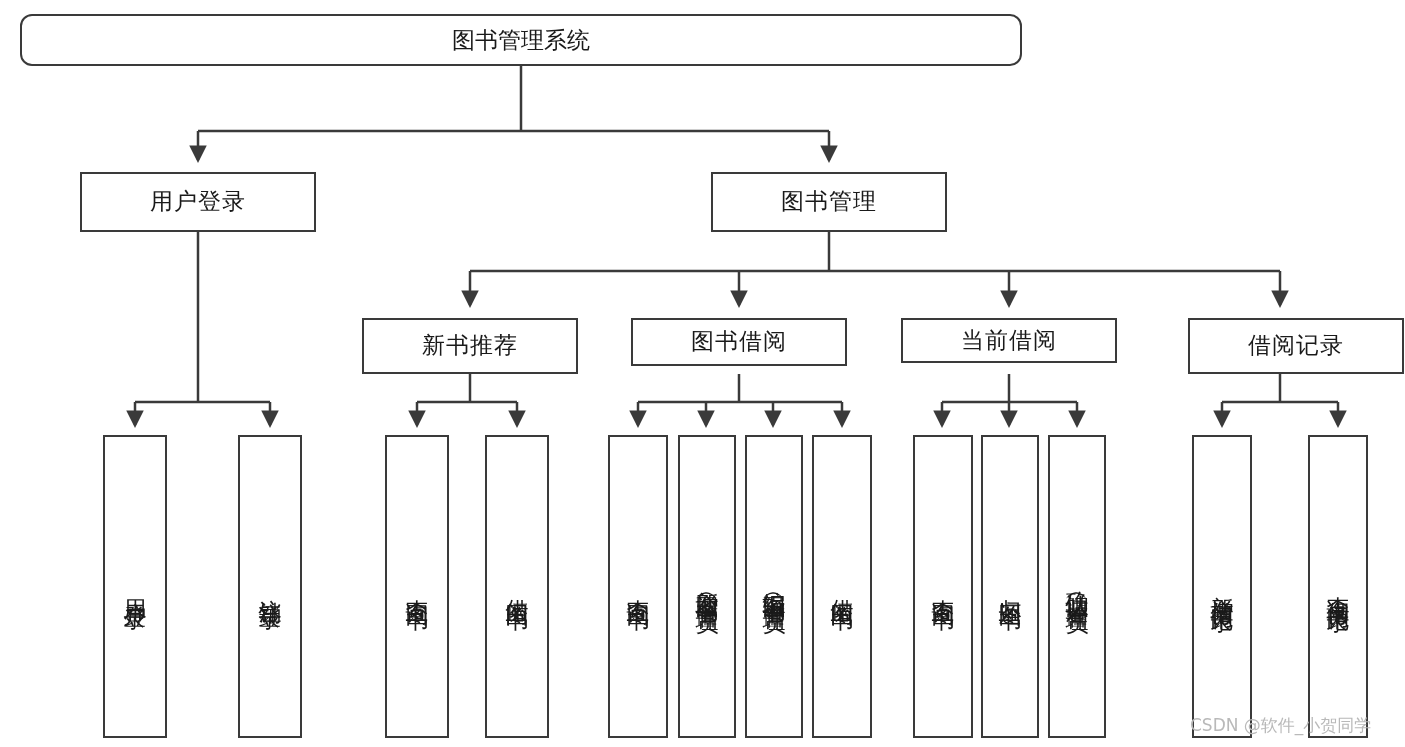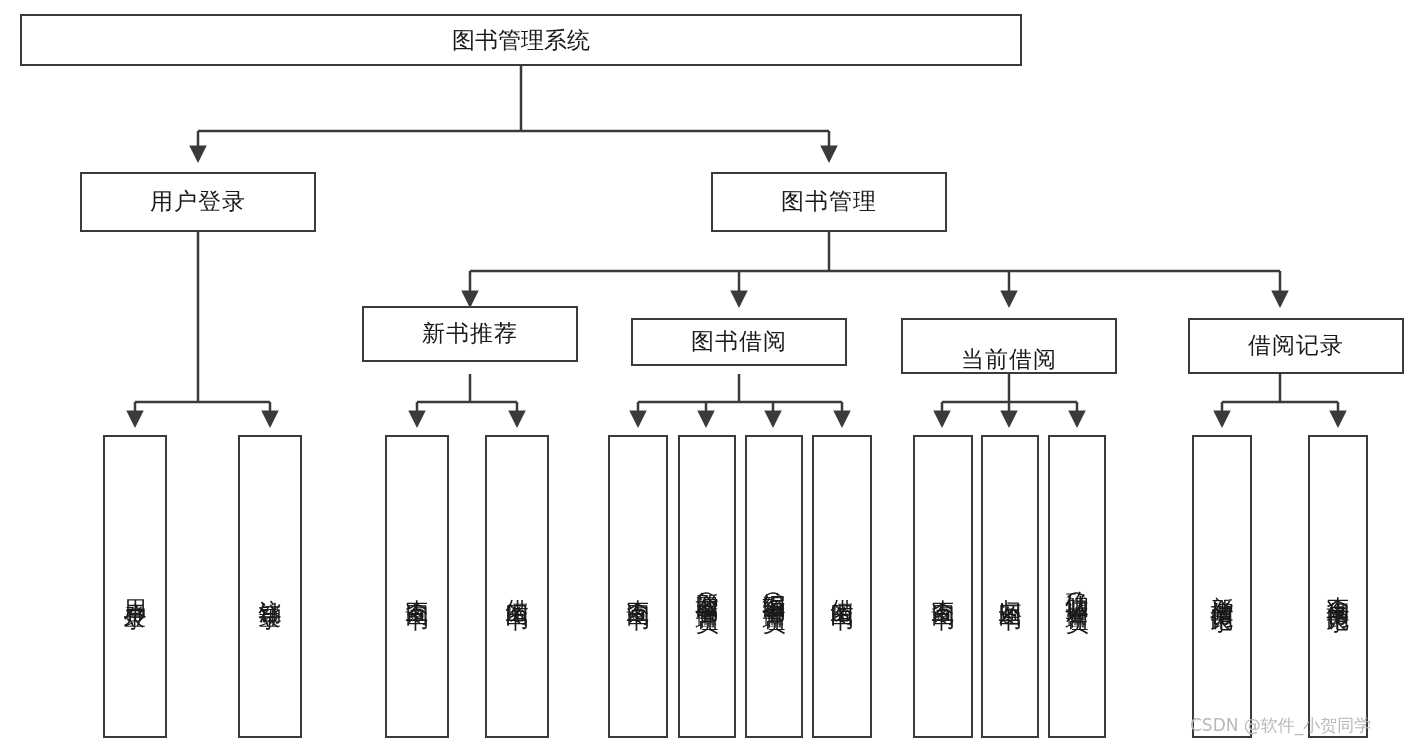--- a/index.html
+++ b/index.html
@@ -30,21 +30,21 @@
     display: flex;
     align-items: center;
     justify-content: center;
     color: #1a1a1a;
   }
   .node-h {
     font-size: 23px;
     letter-spacing: 1px;
     line-height: 1.1;
   }
-  .node-root { font-size: 23px; }
+  .node-root { font-size: 23px; border-radius: 12px; }
   .node-leaf {
     font-size: 23px;
     align-items: flex-start;
     justify-content: center;
     padding-top: 0;
   }
   .vtext {
     writing-mode: vertical-rl;
     text-orientation: upright;
     letter-spacing: 3px;
@@ -126,27 +126,27 @@
     <span>图书管理系统</span>
   </div>
 
   <div class="node node-h" style="left:80px; top:172px; width:236px; height:60px;">
     <span>用户登录</span>
   </div>
   <div class="node node-h" style="left:711px; top:172px; width:236px; height:60px;font-family:Liberation Serif, serif;">
     <span>图书管理</span>
   </div>
 
-  <div class="node node-h" style="left:362px; top:306px; width:216px; height:56px;">
+  <div class="node node-h" style="left:362px; top:318px; width:216px; height:56px;">
     <span>新书推荐</span>
   </div>
   <div class="node node-h" style="left:631px; top:318px; width:216px; height:48px;">
     <span>图书借阅</span>
   </div>
-  <div class="node node-h" style="left:901px; top:318px; width:216px; height:56px;align-items:flex-end;">
+  <div class="node node-h" style="left:901px; top:318px; width:216px; height:45px;">
     <span>当前借阅</span>
   </div>
   <div class="node node-h" style="left:1172px; top:318px; width:216px; height:56px;margin-left:16px;">
     <span>借阅记录</span>
   </div>
 
   <div class="node node-leaf" style="left:103px; top:435px; width:64px; height:303px;">
     <div class="leaf-inner">
       <span class="vtext">用户登录</span>
     </div>

